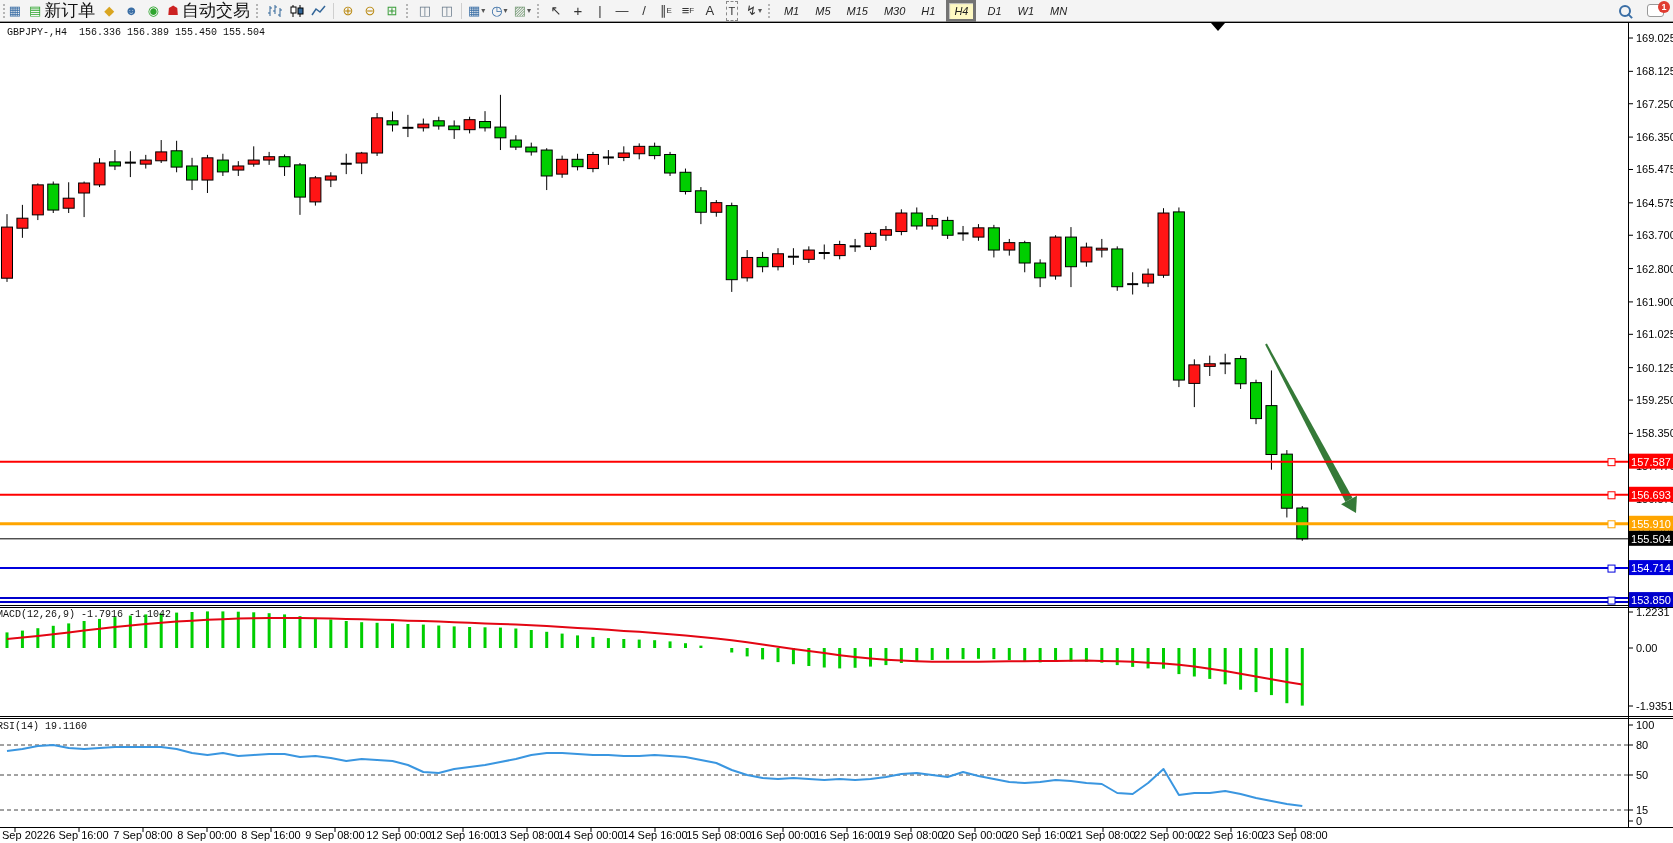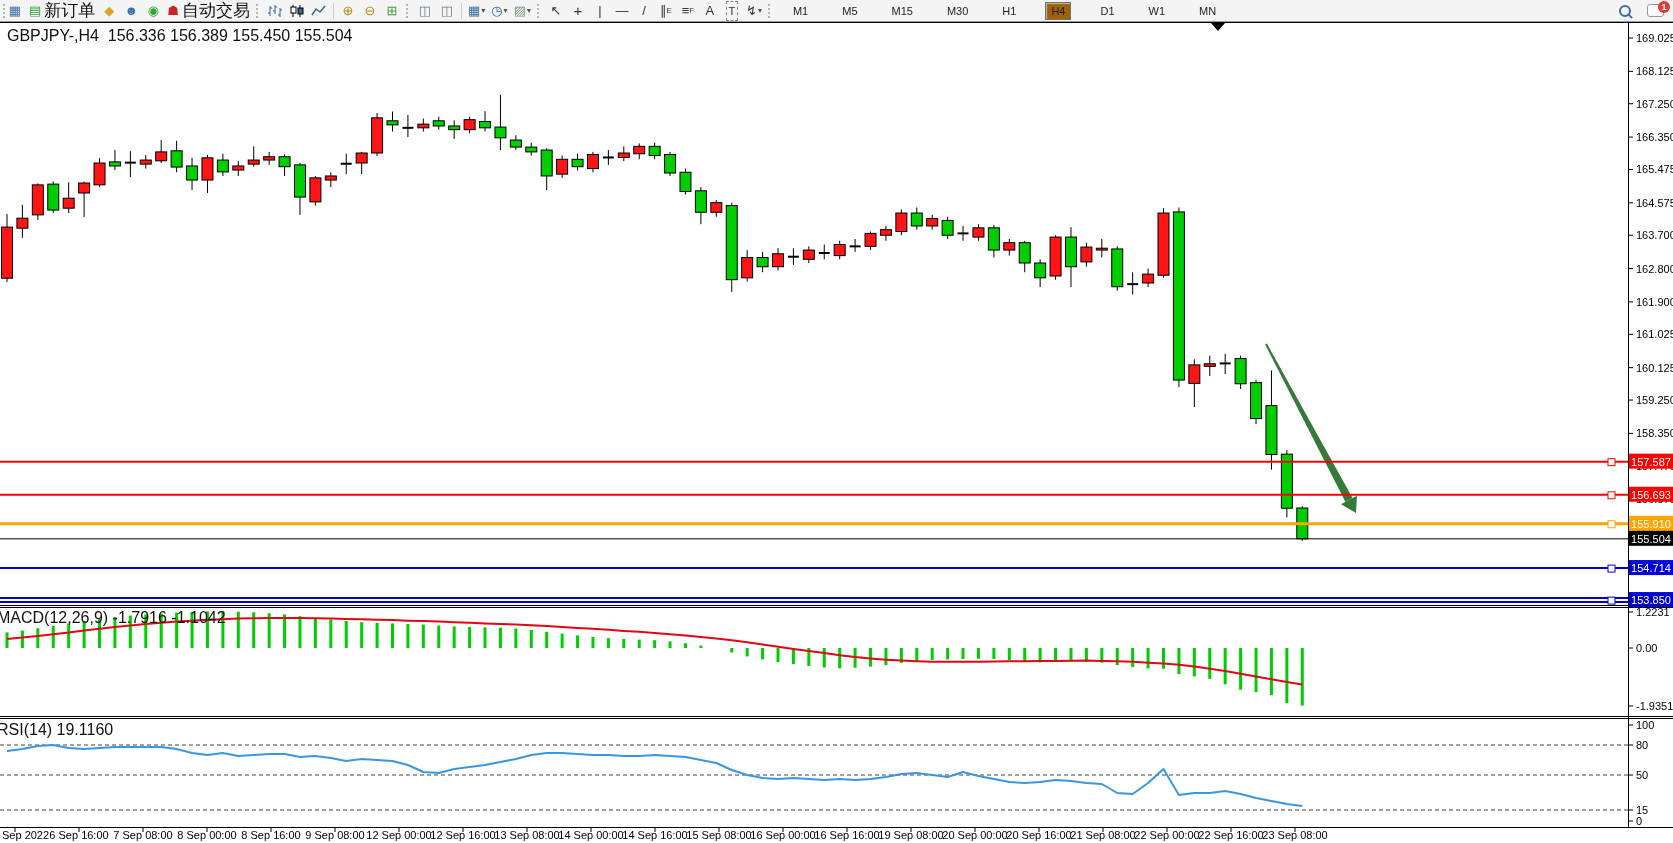--- a/index.html
+++ b/index.html
@@ -9,32 +9,32 @@
   .toolbar{position:absolute;top:0;left:0;width:1673px;height:21px;background:#f4f4f4;
            border-bottom:1px solid #9a9a9a;display:flex;align-items:center;z-index:5;
            font-size:12px;white-space:nowrap;}
   .tb-item{height:18px;min-width:16px;display:inline-flex;align-items:center;justify-content:center;
            padding:0 2px;margin:0 1px;color:#333;}
   .tb-item .ic{font-size:13px;line-height:18px;}
   .tb-label{font-size:17px;margin-left:3px;color:#111;}
   .grip{width:3px;height:14px;border-left:2px dotted #b5b5b5;margin:0 3px;}
   .sep{width:1px;height:16px;background:#cfcfcf;margin:0 3px;}
   .caret{font-size:8px;color:#555;margin-left:1px;}
-  .tf{font-size:11px;padding:2px 5px;margin:0 12px;color:#222;}
-  .tf.active{background:#a16207;border:1px solid #737373;box-shadow:inset 1px 1px 1px #bbb;}
+  .tf{font-size:11px;padding:2px 5px;margin:0 3px;color:#222;font-style:italic;}
+  .tf.active{background:#fef9c3;border:3px solid #737373;box-shadow:inset 1px 1px 1px #bbb;}
   .toolbar-right{margin-left:auto;display:flex;align-items:center;margin-right:6px;gap:8px;}
   .mag{width:8px;height:8px;border:2px solid #3a6ea5;border-radius:50%;position:relative;}
   .mag:after{content:"";position:absolute;width:2px;height:6px;background:#3a6ea5;
              transform:rotate(-45deg);left:8px;top:6px;}
   .bubble{width:15px;height:11px;border:1px solid #999;border-radius:3px;background:#fff;position:relative;}
   .bubble .badge{position:absolute;top:-4px;right:-7px;background:#e03c31;color:#fff;border-radius:50%;
                  width:12px;height:12px;font-size:9px;line-height:12px;text-align:center;font-weight:bold;}
   .mini-svg{display:block;}
   
-  .overlay{position:absolute;font-size:16px;color:#111;z-index:3;white-space:pre;}
+  .overlay{position:absolute;font-size:10px;color:#111;z-index:3;white-space:pre;font-family:Liberation Mono, monospace;}
   #symbol-header{top:27px;left:7px;}
   #macd-label{top:609px;left:-3px;}
   #rsi-label{top:721px;left:-3px;}
   #chart-svg{position:absolute;top:0;left:0;z-index:1;}
 </style>
 </head>
 <body>
 
 <div class="toolbar">
   <div class="grip"></div>

